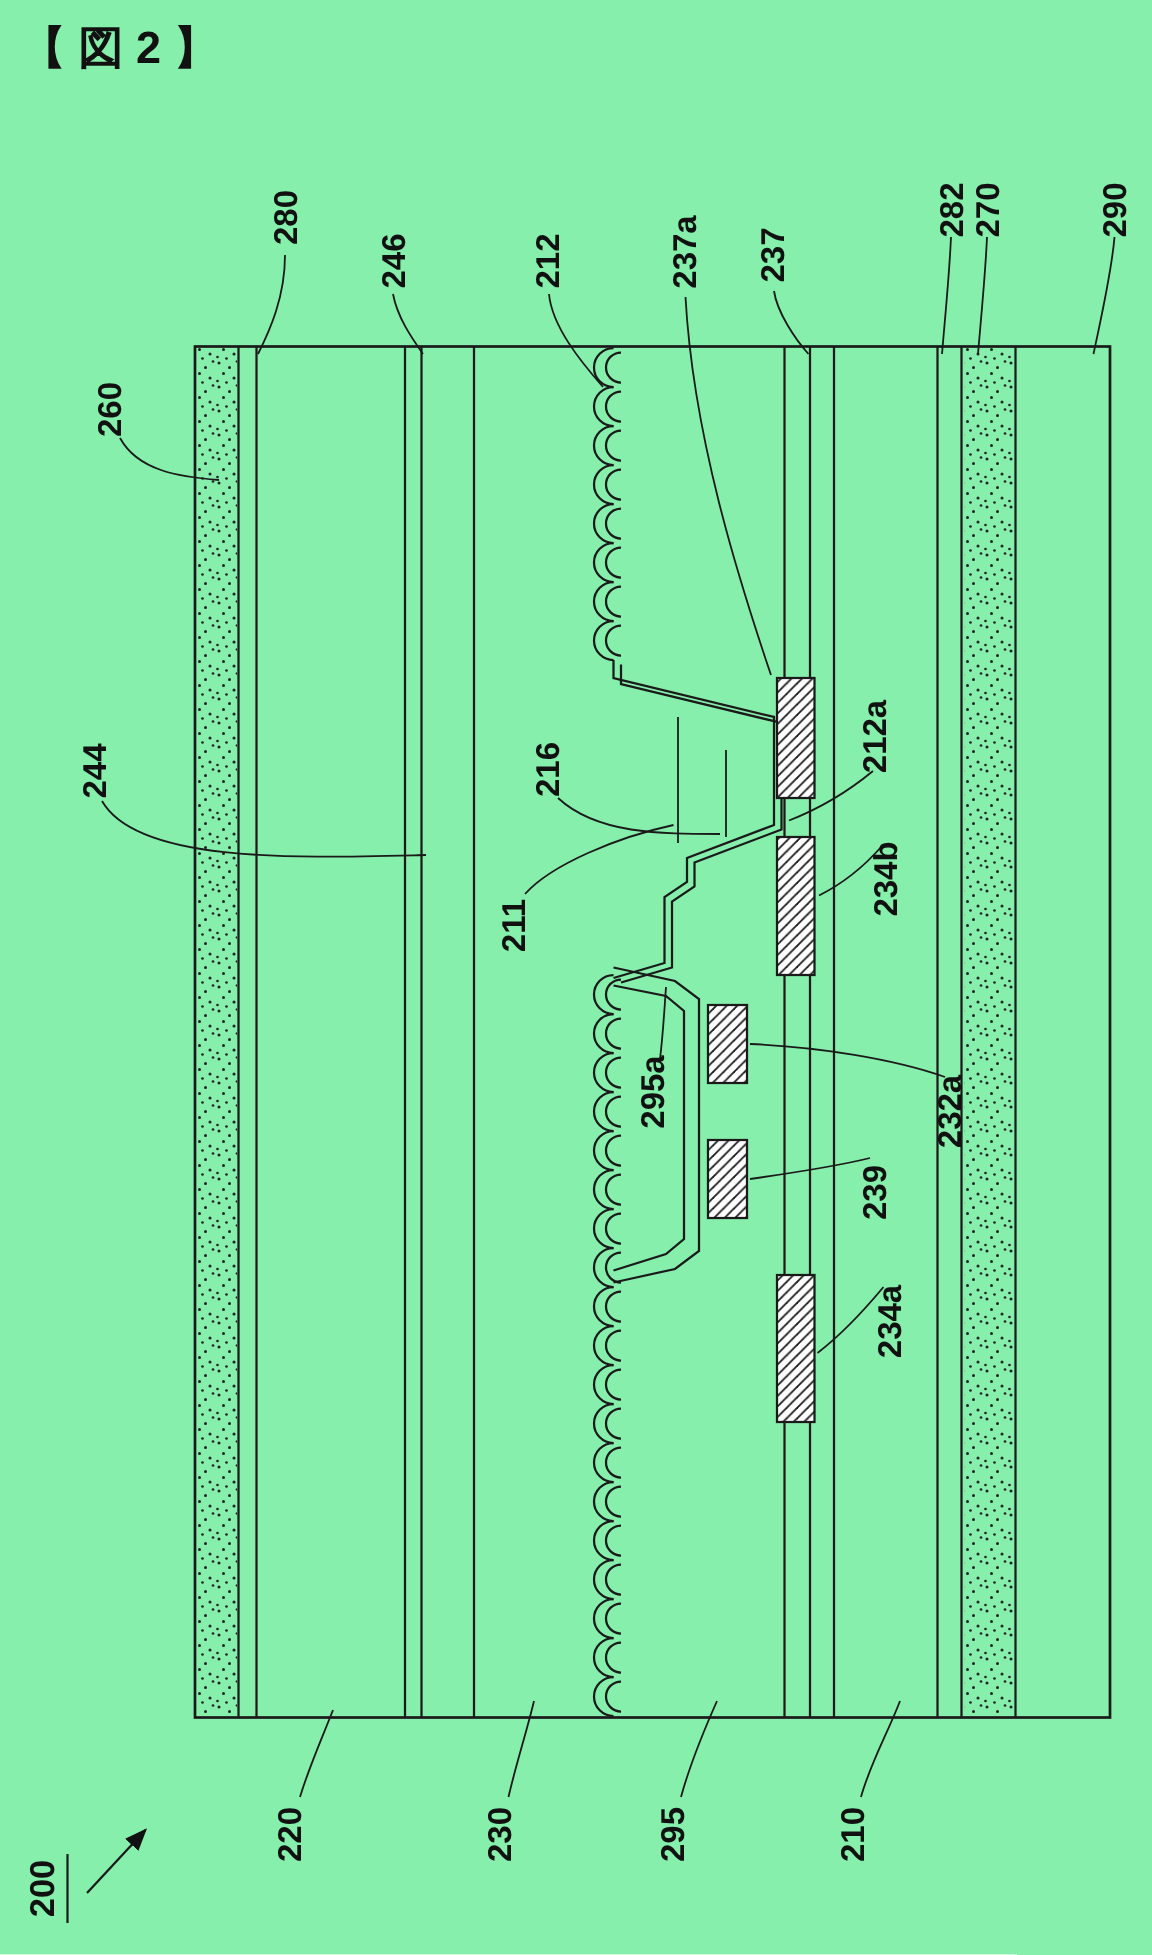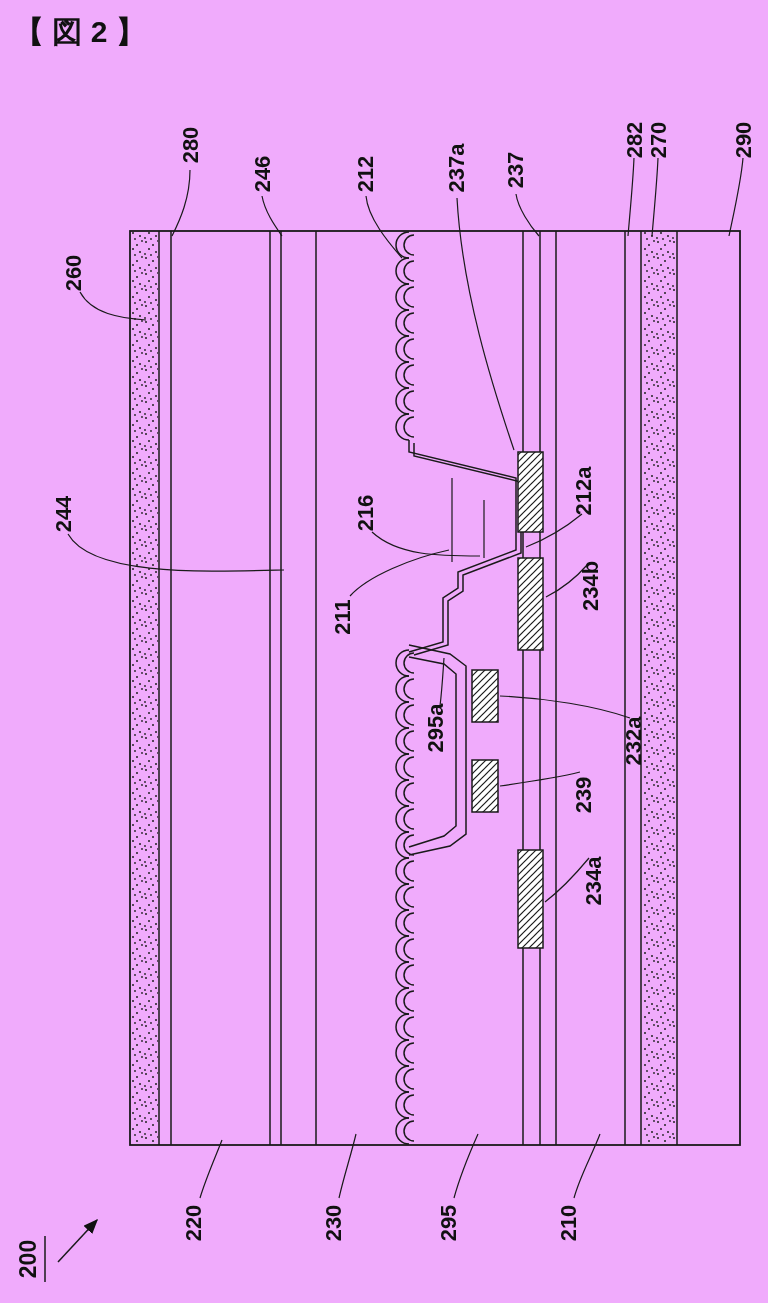--- a/index.html
+++ b/index.html
@@ -1,16 +1,16 @@
 <!DOCTYPE html>
 <html><head>
 <meta charset="utf-8">
 <style>
   html,body{margin:0;padding:0;background:#ffffff;}
-  .page{position:relative;width:768px;height:1303px;background:#f0abfc;overflow:hidden;}
+  .page{position:relative;width:768px;height:1303px;background:#86efac;overflow:hidden;}
   svg{display:block;}
   .lbl{font-family:"Liberation Sans",sans-serif;font-weight:bold;font-size:22px;fill:#111;}
   .title{font-family:"Liberation Sans",sans-serif;font-weight:600;font-size:30px;fill:#111;}
   .refnum{font-family:"Liberation Sans",sans-serif;font-weight:bold;font-size:23px;fill:#111;}
   .ln{stroke:#1a1a1a;stroke-width:1.5;fill:none;}
   .ln-thin{stroke:#1a1a1a;stroke-width:1.2;fill:none;}
   .outline{stroke:#1a1a1a;stroke-width:1.8;fill:none;}
   .leader{stroke:#1a1a1a;stroke-width:1.2;fill:none;}
   .hatched{stroke:#1a1a1a;stroke-width:1.5;}
 </style>

